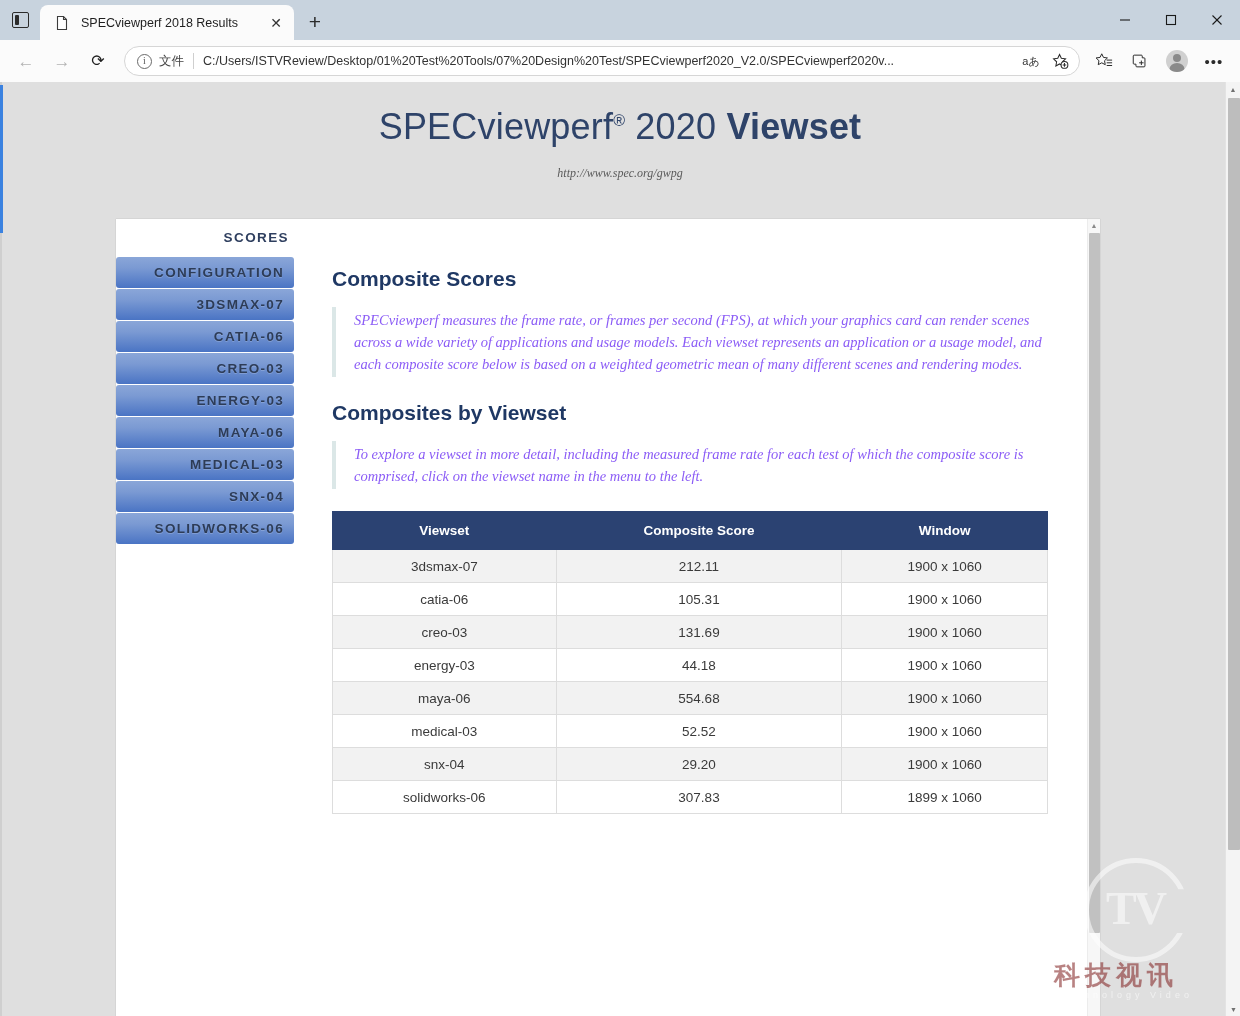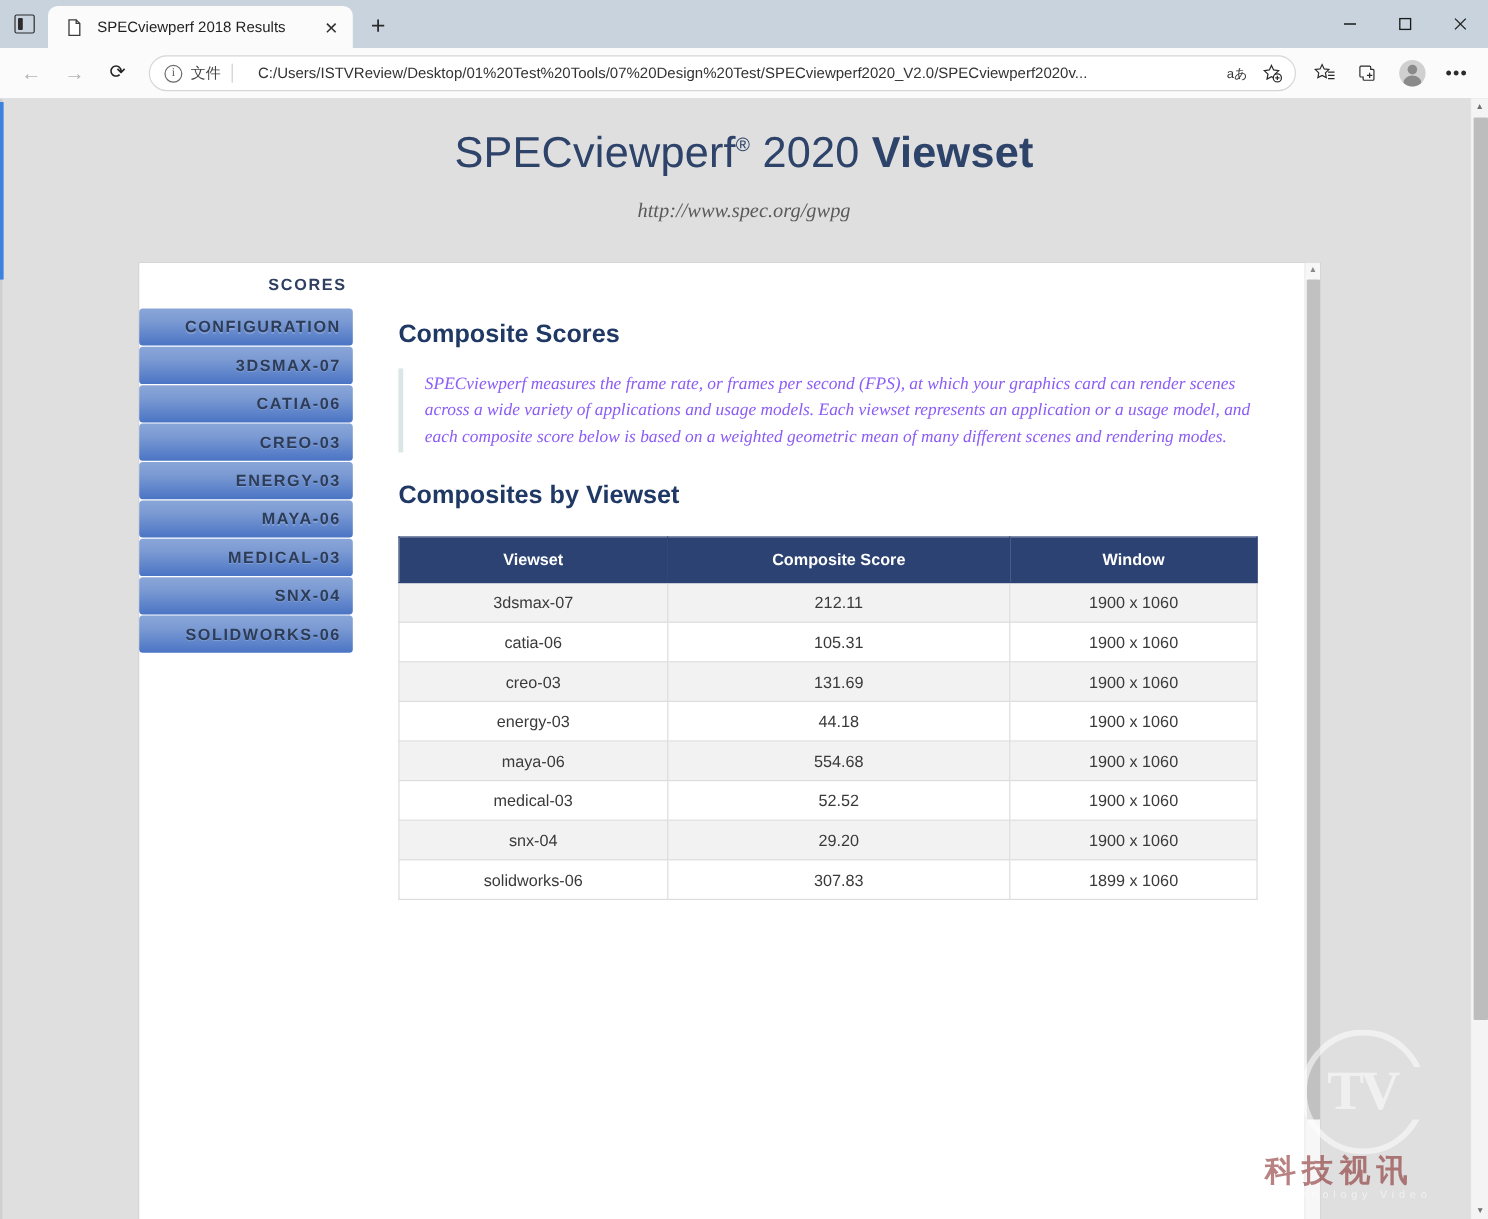--- a/index.html
+++ b/index.html
@@ -105,21 +105,21 @@
   }
   #file-label {
     font-size: 12.5px; color: #444; margin-left: 7px; flex: none;
     font-family: "DejaVu Sans", sans-serif;
   }
   #omni-sep {
     width: 1px; height: 16px; background: #cfcfcf; margin: 0 9px; flex: none;
   }
   #url-text {
     font-size: 12.5px; color: #333; white-space: nowrap;
-    overflow: hidden; text-overflow: ellipsis; flex: 1; margin-left: 12px;
+    overflow: hidden; text-overflow: ellipsis; flex: 1;
   }
   #read-aloud {
     width: 28px; height: 26px; flex: none;
     display: flex; align-items: center; justify-content: center;
     font-size: 11px; color: #333; border-radius: 4px;
   }
   .tb-btn {
     width: 36px; height: 32px; flex: none;
     display: flex; align-items: center; justify-content: center;
     border-radius: 4px;
@@ -157,21 +157,21 @@
   }
 
   #page-title-wrap { text-align: center; padding-top: 24px; }
   #page-title {
     font-size: 36px; color: #2e4369; font-weight: 400;
     letter-spacing: 0.2px;
   }
   #page-title b { font-weight: 700; color: #2e4369; }
   #page-title sup { font-size: 16px; vertical-align: super; }
   #page-subtitle {
-    font-size: 17px; color: #5a5a5a;
+    font-size: 12px; color: #5a5a5a;
     font-family: "Liberation Serif", serif;
     font-style: italic; margin-top: 18px;
   }
 
   
   #panel {
     position: absolute; left: 116px; top: 137px;
     width: 984px; height: 797px;
     background: #ffffff;
     display: flex;
@@ -428,20 +428,23 @@
           </div>
       </div>
 
       <div id="content">
         <h2 class="sec">Composite Scores</h2>
         <div class="note">
           <p>SPECviewperf measures the frame rate, or frames per second (FPS), at which your graphics card can render scenes across a wide variety of applications and usage models. Each viewset represents an application or a usage model, and each composite score below is based on a weighted geometric mean of many different scenes and rendering modes.</p>
         </div>
 
         <h2 class="sec sec2">Composites by Viewset</h2>
+        <div class="note">
+          <p>To explore a viewset in more detail, including the measured frame rate for each test of which the composite score is comprised, click on the viewset name in the menu to the left.</p>
+        </div>
 
         <table>
           <thead>
             <tr>
               <th>Viewset</th>
               <th>Composite Score</th>
               <th>Window</th>
             </tr>
           </thead>
           <tbody>

